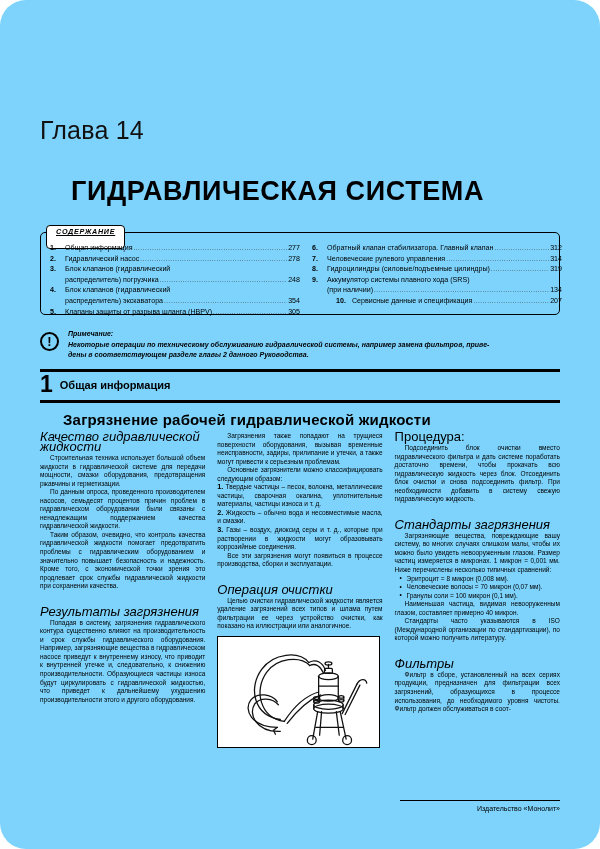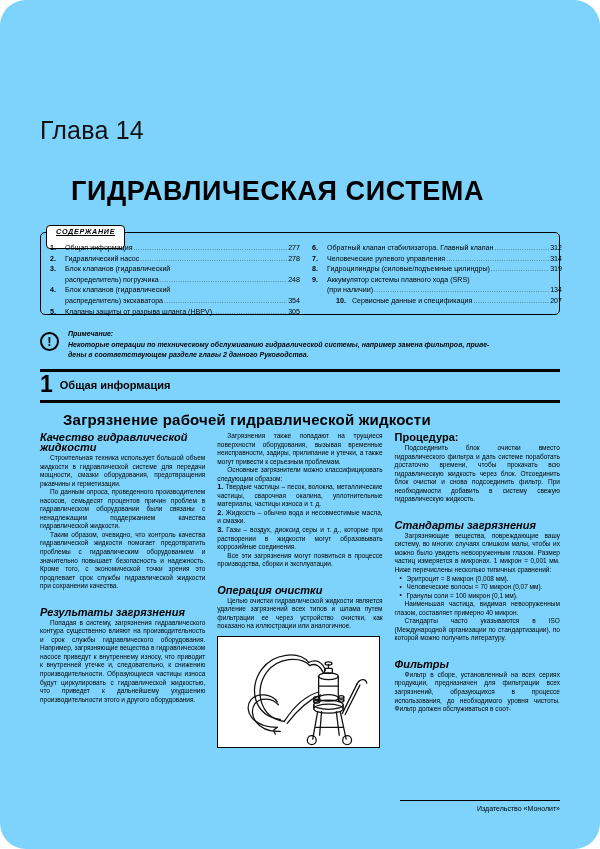--- a/index.html
+++ b/index.html
@@ -202,22 +202,22 @@
   p.b {
     margin: 0;
     font-size: 6.5px;
     line-height: 8.55px;
     text-align: justify;
     text-indent: 10px;
     hyphens: auto;
   }
   h4.sub {
     margin: 0 0 2px 0;
-    font-size: 11px;
-    font-weight: 700;
+    font-size: 13px;
+    font-weight: 400;
     font-style: italic;
     line-height: 10px;
   }
   h4.sub.sp { margin-top: 16px; }
   h4.sub.plain { font-style: normal; }
   .li {
     font-size: 6.5px;
     line-height: 8.55px;
     text-align: justify;
     margin: 0;

